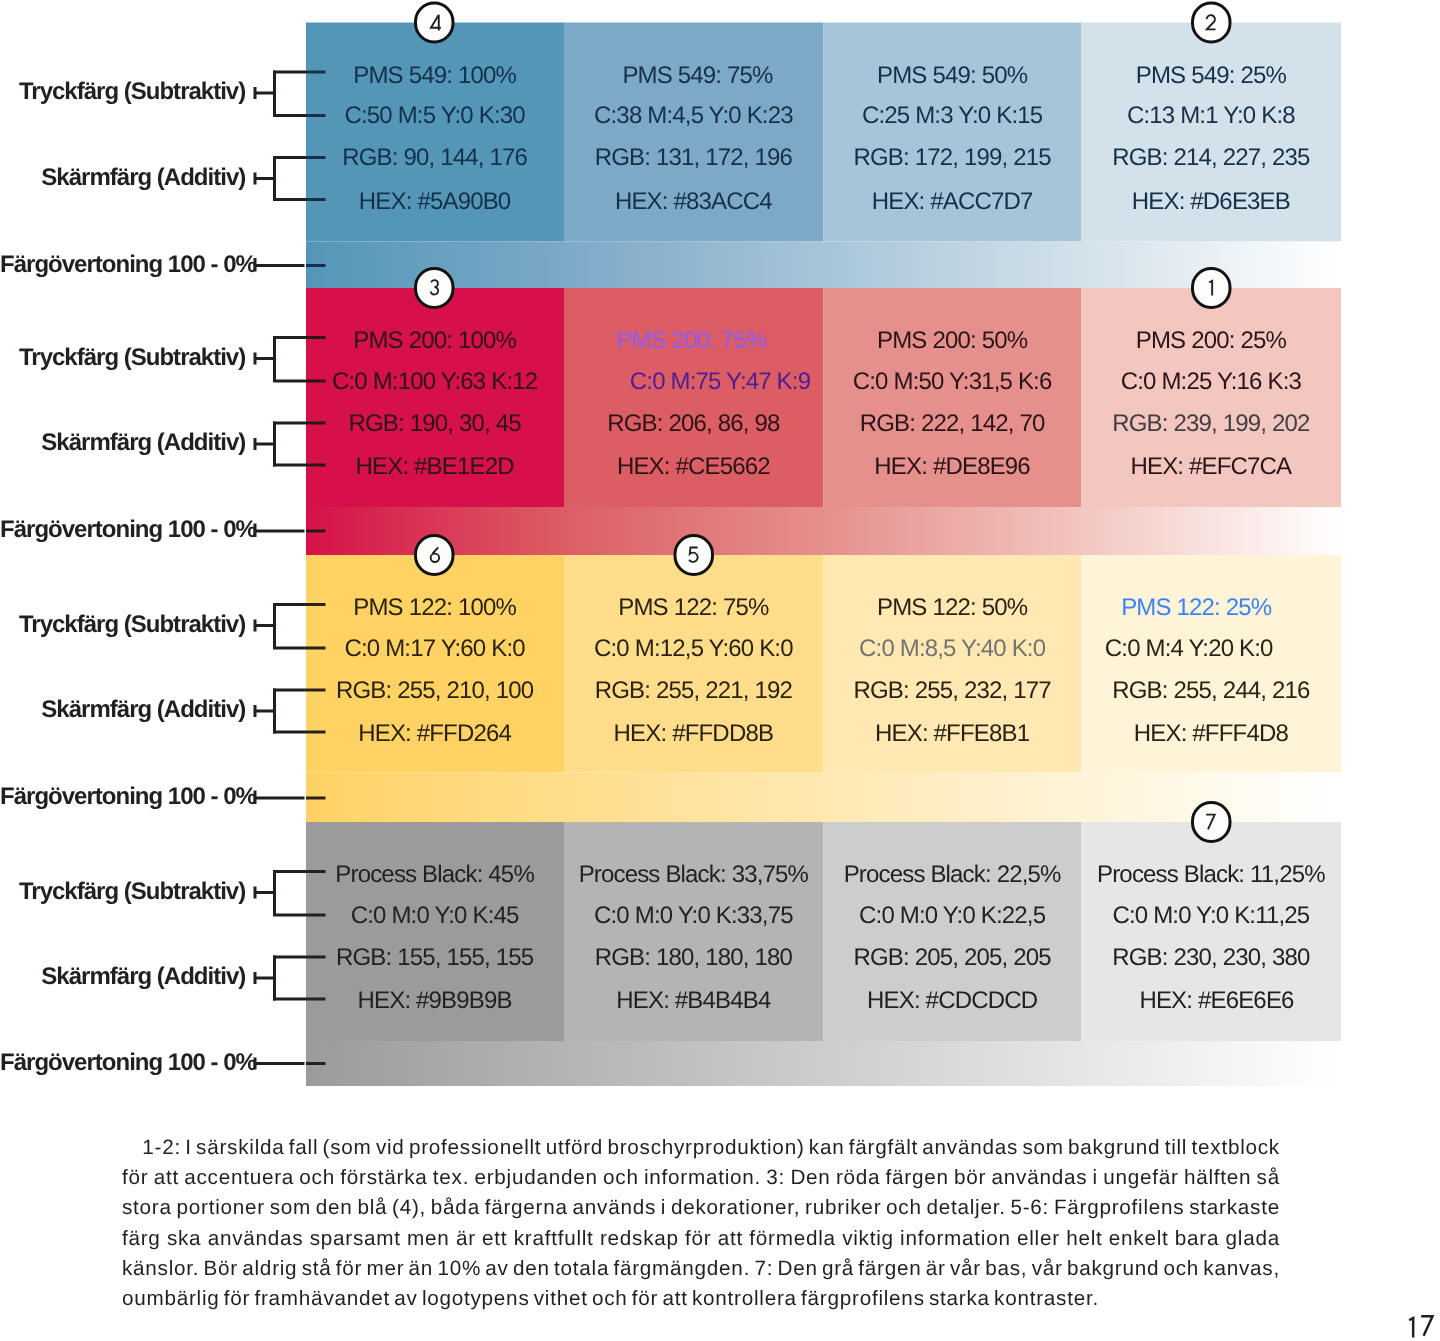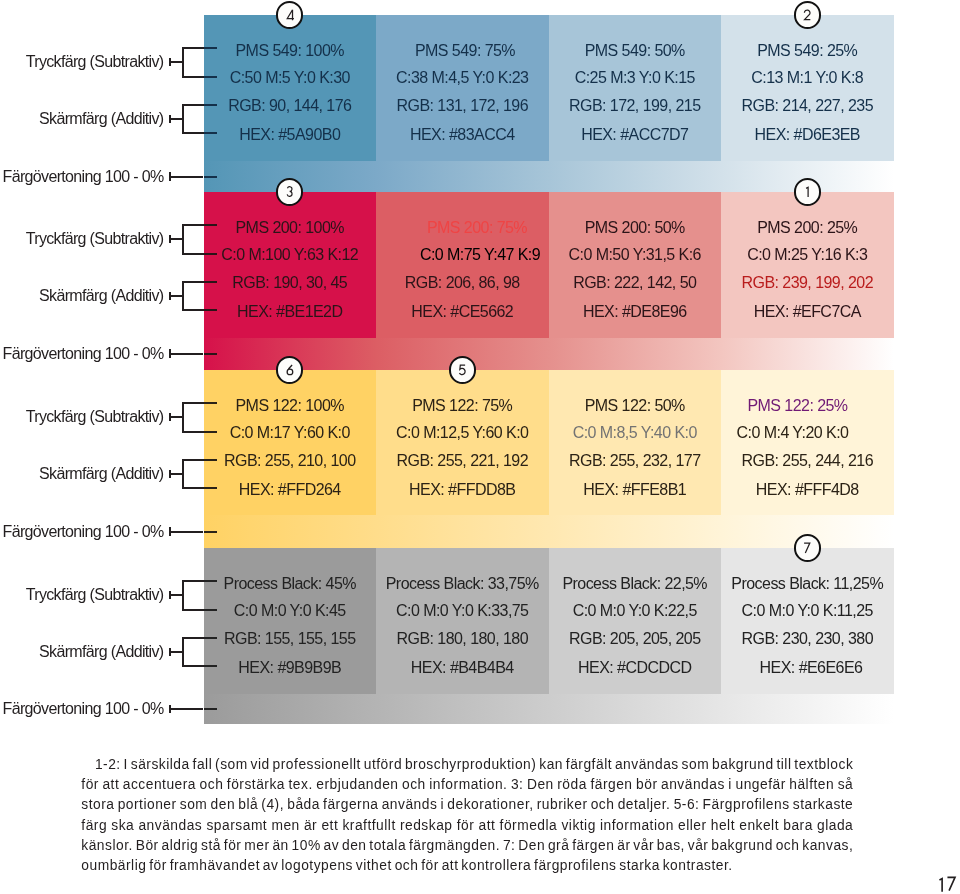--- a/index.html
+++ b/index.html
@@ -5,21 +5,21 @@
 <style>
   html,body{margin:0;padding:0;}
   body{width:960px;height:894px;background:#ffffff;overflow:hidden;
        font-family:"Liberation Sans",sans-serif;}
   .page{position:relative;width:960px;height:894px;background:#fff;}
   .swatch{position:absolute;}
   .grad{position:absolute;}
   .cellline{position:absolute;text-align:center;white-space:nowrap;
             font-size:16px;letter-spacing:-0.55px;line-height:16px;}
   .rowlabel{position:absolute;text-align:right;white-space:nowrap;
-            font-size:16px;letter-spacing:-0.66px;color:#231f20;line-height:16px;}
+            font-size:16px;letter-spacing:-0.66px;color:#231f20;line-height:16px;font-weight:bold;}
   .marker{position:absolute;border-radius:50%;background:#fdfdfb;
           border:2px solid #121212;box-sizing:border-box;
           color:#231f20;text-align:center;}
   .dg{position:absolute;display:block;overflow:visible;}
   .marker .sr{position:absolute;left:0;top:0;width:0;height:0;
               overflow:hidden;opacity:0;}
   .vtick{position:absolute;background:#231f20;}
   .hline{position:absolute;background:#231f20;}
   .brkv{position:absolute;background:#231f20;}
   .arm{position:absolute;}
@@ -59,52 +59,52 @@
 <div>
 <div class="swatch" style="left:203.5px;top:192.0px;width:172.5px;height:145.5px;background:#D6114A"></div>
 <div class="swatch" style="left:376.0px;top:192.0px;width:172.5px;height:145.5px;background:#DC5E64"></div>
 <div class="swatch" style="left:548.5px;top:192.0px;width:172.5px;height:145.5px;background:#E5908D"></div>
 <div class="swatch" style="left:721.0px;top:192.0px;width:172.5px;height:145.5px;background:#F3C6C0"></div>
 <div class="grad" style="left:203.5px;top:337.5px;width:690.0px;height:32.5px;background:linear-gradient(to right,#D6114A 0%, #DC5E64 25%, #E5908D 50%, #F3C6C0 75%, #ffffff 100%)"></div>
 <div class="cellline" style="left:203.5px;top:219.8px;width:172.5px;color:#2b1418">PMS 200: 100%</div>
 <div class="cellline" style="left:203.5px;top:247.2px;width:172.5px;color:#2b1418">C:0 M:100 Y:63 K:12</div>
 <div class="cellline" style="left:203.5px;top:275.1px;width:172.5px;color:#2b1418">RGB: 190, 30, 45</div>
 <div class="cellline" style="left:203.5px;top:303.5px;width:172.5px;color:#2b1418">HEX: #BE1E2D</div>
-<div class="cellline" style="left:376.0px;top:219.8px;width:202px;color:#ef4444">PMS 200: 75%</div>
-<div class="cellline" style="left:376.0px;top:247.2px;width:208px;color:#000000">C:0 M:75 Y:47 K:9</div>
+<div class="cellline" style="left:360px;top:219.8px;width:202px;color:#8b5cf6">PMS 200: 75%</div>
+<div class="cellline" style="left:376.0px;top:247.2px;width:208px;color:#4c1d95">C:0 M:75 Y:47 K:9</div>
 <div class="cellline" style="left:376.0px;top:275.1px;width:172.5px;color:#2b1418">RGB: 206, 86, 98</div>
 <div class="cellline" style="left:376.0px;top:303.5px;width:172.5px;color:#2b1418">HEX: #CE5662</div>
 <div class="cellline" style="left:548.5px;top:219.8px;width:172.5px;color:#2b1418">PMS 200: 50%</div>
 <div class="cellline" style="left:548.5px;top:247.2px;width:172.5px;color:#2b1418">C:0 M:50 Y:31,5 K:6</div>
-<div class="cellline" style="left:548.5px;top:275.1px;width:172.5px;color:#2b1418">RGB: 222, 142, 50</div>
+<div class="cellline" style="left:548.5px;top:275.1px;width:172.5px;color:#2b1418">RGB: 222, 142, 70</div>
 <div class="cellline" style="left:548.5px;top:303.5px;width:172.5px;color:#2b1418">HEX: #DE8E96</div>
 <div class="cellline" style="left:721.0px;top:219.8px;width:172.5px;color:#2b1418">PMS 200: 25%</div>
 <div class="cellline" style="left:721.0px;top:247.2px;width:172.5px;color:#2b1418">C:0 M:25 Y:16 K:3</div>
-<div class="cellline" style="left:721.0px;top:275.1px;width:172.5px;color:#b91c1c">RGB: 239, 199, 202</div>
+<div class="cellline" style="left:721.0px;top:275.1px;width:172.5px;color:#404040">RGB: 239, 199, 202</div>
 <div class="cellline" style="left:721.0px;top:303.5px;width:172.5px;color:#2b1418">HEX: #EFC7CA</div>
 </div>
 <div>
 <div class="swatch" style="left:203.5px;top:370.0px;width:172.5px;height:145.0px;background:#FFD264"></div>
 <div class="swatch" style="left:376.0px;top:370.0px;width:172.5px;height:145.0px;background:#FFDD8B"></div>
 <div class="swatch" style="left:548.5px;top:370.0px;width:172.5px;height:145.0px;background:#FFE8B1"></div>
 <div class="swatch" style="left:721.0px;top:370.0px;width:172.5px;height:145.0px;background:#FFF4D8"></div>
 <div class="grad" style="left:203.5px;top:515.0px;width:690.0px;height:33.0px;background:linear-gradient(to right,#FFD264 0%, #FFDD8B 25%, #FFE8B1 50%, #FFF4D8 75%, #ffffff 100%)"></div>
 <div class="cellline" style="left:203.5px;top:397.8px;width:172.5px;color:#2b2216">PMS 122: 100%</div>
 <div class="cellline" style="left:203.5px;top:425.2px;width:172.5px;color:#2b2216">C:0 M:17 Y:60 K:0</div>
 <div class="cellline" style="left:203.5px;top:453.1px;width:172.5px;color:#2b2216">RGB: 255, 210, 100</div>
 <div class="cellline" style="left:203.5px;top:481.5px;width:172.5px;color:#2b2216">HEX: #FFD264</div>
 <div class="cellline" style="left:376.0px;top:397.8px;width:172.5px;color:#2b2216">PMS 122: 75%</div>
 <div class="cellline" style="left:376.0px;top:425.2px;width:172.5px;color:#2b2216">C:0 M:12,5 Y:60 K:0</div>
 <div class="cellline" style="left:376.0px;top:453.1px;width:172.5px;color:#2b2216">RGB: 255, 221, 192</div>
 <div class="cellline" style="left:376.0px;top:481.5px;width:172.5px;color:#2b2216">HEX: #FFDD8B</div>
 <div class="cellline" style="left:548.5px;top:397.8px;width:172.5px;color:#2b2216">PMS 122: 50%</div>
 <div class="cellline" style="left:548.5px;top:425.2px;width:172.5px;color:#737373">C:0 M:8,5 Y:40 K:0</div>
 <div class="cellline" style="left:548.5px;top:453.1px;width:172.5px;color:#2b2216">RGB: 255, 232, 177</div>
 <div class="cellline" style="left:548.5px;top:481.5px;width:172.5px;color:#2b2216">HEX: #FFE8B1</div>
-<div class="cellline" style="left:721.0px;top:397.8px;width:153px;color:#701a75">PMS 122: 25%</div>
+<div class="cellline" style="left:721.0px;top:397.8px;width:153px;color:#3b82f6">PMS 122: 25%</div>
 <div class="cellline" style="left:721.0px;top:425.2px;width:143px;color:#2b2216">C:0 M:4 Y:20 K:0</div>
 <div class="cellline" style="left:721.0px;top:453.1px;width:172.5px;color:#2b2216">RGB: 255, 244, 216</div>
 <div class="cellline" style="left:721.0px;top:481.5px;width:172.5px;color:#2b2216">HEX: #FFF4D8</div>
 </div>
 <div>
 <div class="swatch" style="left:203.5px;top:548.0px;width:172.5px;height:146.0px;background:#9B9B9B"></div>
 <div class="swatch" style="left:376.0px;top:548.0px;width:172.5px;height:146.0px;background:#B4B4B4"></div>
 <div class="swatch" style="left:548.5px;top:548.0px;width:172.5px;height:146.0px;background:#CDCDCD"></div>
 <div class="swatch" style="left:721.0px;top:548.0px;width:172.5px;height:146.0px;background:#E6E6E6"></div>
 <div class="grad" style="left:203.5px;top:694.0px;width:690.0px;height:30.0px;background:linear-gradient(to right,#9B9B9B 0%, #B4B4B4 25%, #CDCDCD 50%, #E6E6E6 75%, #ffffff 100%)"></div>

